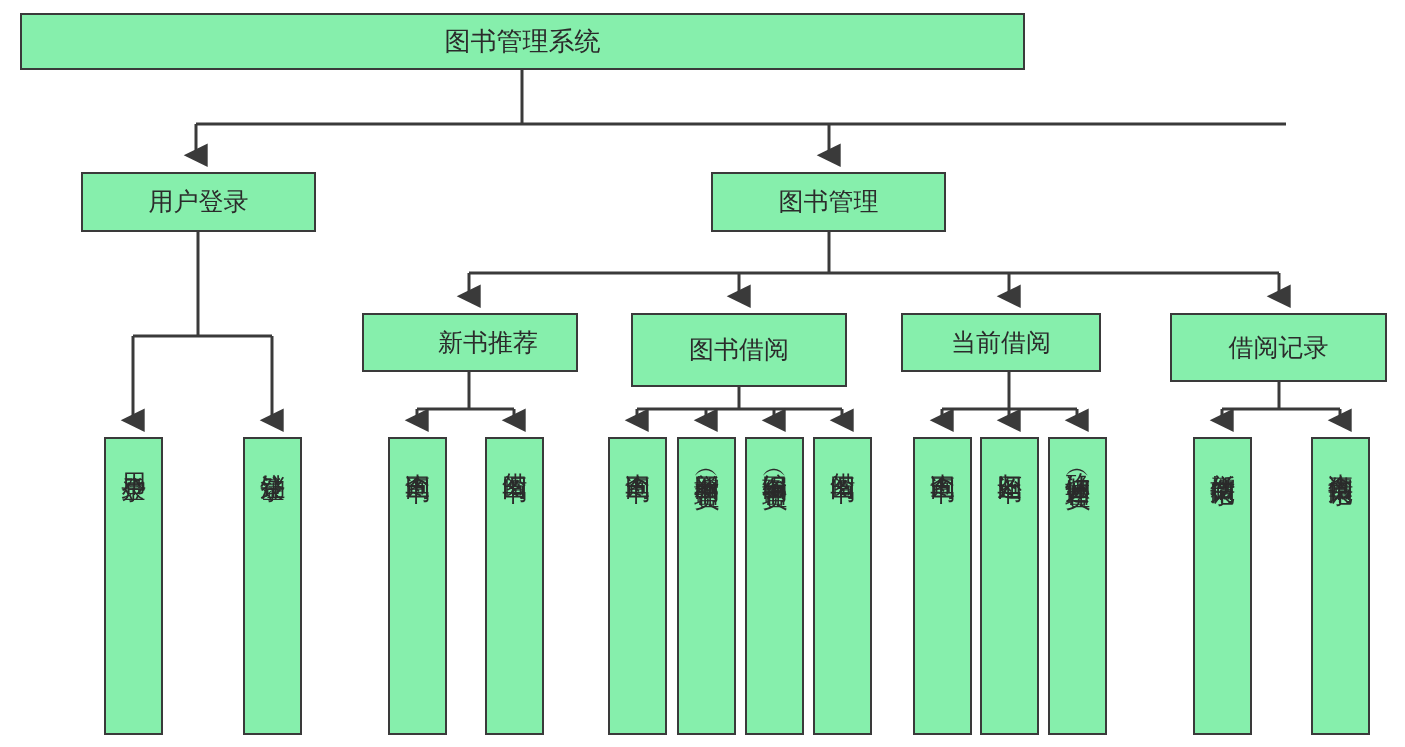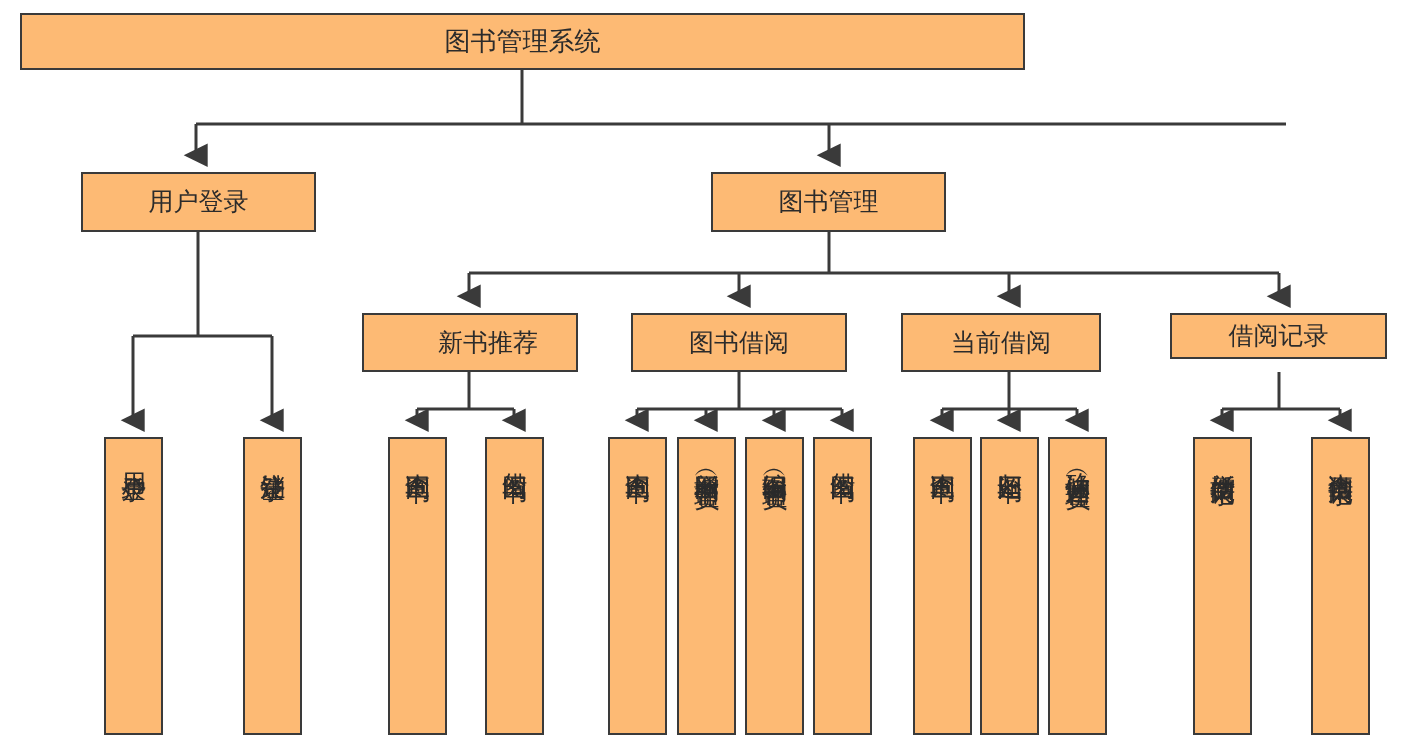--- a/index.html
+++ b/index.html
@@ -22,21 +22,21 @@
     position: absolute;
     left: 0;
     top: 0;
     width: 1405px;
     height: 747px;
     pointer-events: none;
   }
   .node {
     position: absolute;
     box-sizing: border-box;
-    background: #fdba74;
+    background: #86efac;
     border: 2.5px solid #3a3a3a;
     display: flex;
     align-items: center;
     justify-content: center;
     z-index: 3;
   }
   .node .label {
     color: #2b2b2b;
     line-height: 1.18;
     white-space: nowrap;
@@ -131,27 +131,27 @@
   <div class="node horiz" style="left:81px; top:172px; width:235px; height:60px;">
     <span class="label">用户登录</span>
   </div>
   <div class="node horiz" style="left:711px; top:172px; width:235px; height:60px;">
     <span class="label">图书管理</span>
   </div>
 
   <div class="node horiz" style="left:362px; top:313px; width:216px; height:59px;padding-left:36px;">
     <span class="label">新书推荐</span>
   </div>
-  <div class="node horiz" style="left:631px; top:313px; width:216px; height:59px;">
+  <div class="node horiz" style="left:631px; top:313px; width:216px; height:74px;">
     <span class="label">图书借阅</span>
   </div>
   <div class="node horiz" style="left:901px; top:313px; width:200px; height:59px;">
     <span class="label">当前借阅</span>
   </div>
-  <div class="node horiz" style="left:1170px; top:313px; width:217px; height:46px;">
+  <div class="node horiz" style="left:1170px; top:313px; width:217px; height:69px;">
     <span class="label">借阅记录</span>
   </div>
 
   <div class="node vert" style="left:104px; top:437px; width:59px; height:298px;">
     <span class="label">用户登录</span>
   </div>
   <div class="node vert" style="left:243px; top:437px; width:59px; height:298px;">
     <span class="label">注销登录</span>
   </div>
 

